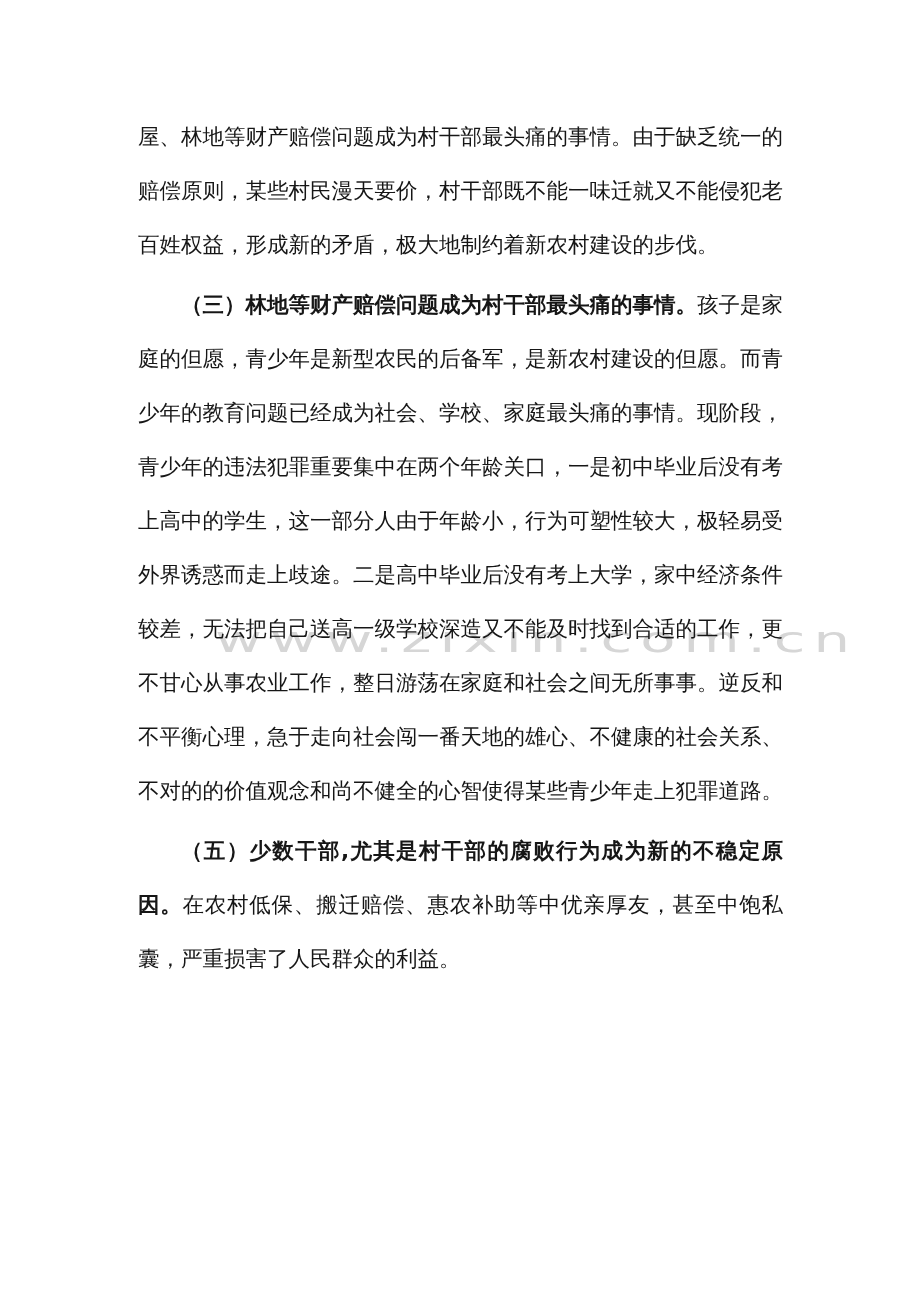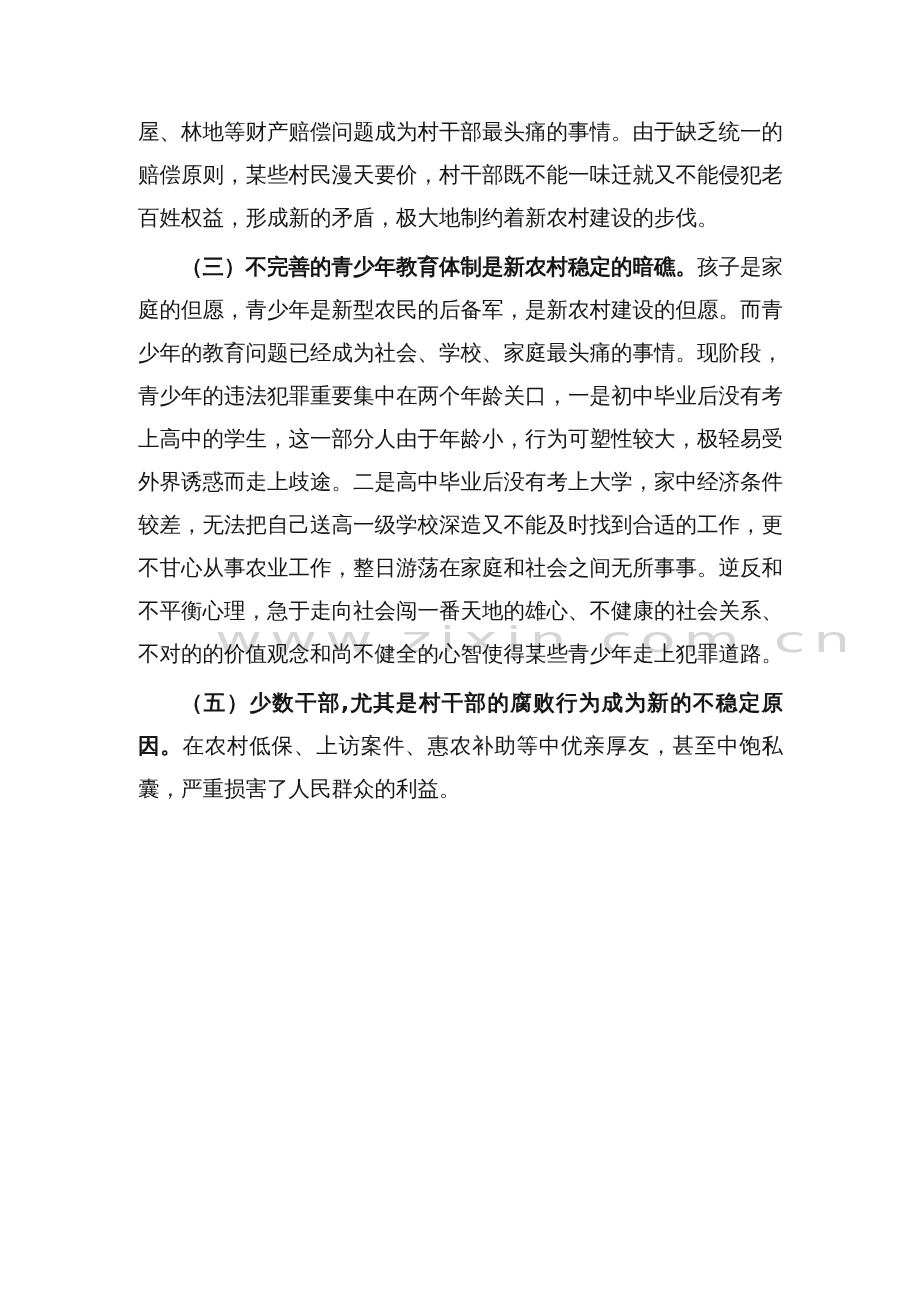--- a/index.html
+++ b/index.html
@@ -32,37 +32,37 @@
     position: absolute;
     left: 138px;
     top: 110px;
     width: 645px;
     z-index: 1;
     color: #161616;
   }
   .para {
     margin: 0;
     font-size: 21.5px;
-    line-height: 43px;
+    line-height: 54px;
     text-align: justify;
     text-justify: inter-ideograph;
   }
   .sect {
     margin-top: 6px;
     text-indent: 2em;
   }
   .head {
     font-weight: bold;
   }
 </style>
 </head>
 <body>
 
 <div class="watermark">www.zixin.com.cn</div>
 
 <div class="content">
   <p class="para">屋、林地等财产赔偿问题成为村干部最头痛的事情。由于缺乏统一的赔偿原则，某些村民漫天要价，村干部既不能一味迁就又不能侵犯老百姓权益，形成新的矛盾，极大地制约着新农村建设的步伐。</p>
 
-  <p class="para sect"><span class="head">（三）不完善的青少年教育体制是新农村稳定的暗礁。</span><span>孩子是家庭的但愿，青少年是新型农民的后备军，是新农村建设的但愿。而青少年的教育问题已经成为社会、学校、家庭最头痛的事情。现阶段，青少年的违法犯罪重要集中在两个年龄关口，一是初中毕业后没有考上高中的学生，这一部分人由于年龄小，行为可塑性较大，极轻易受外界诱惑而走上歧途。二是高中毕业后没有考上大学，家中经济条件较差，无法把自己送高一级学校深造又不能及时找到合适的工作，更不甘心从事农业工作，整日游荡在家庭和社会之间无所事事。逆反和不平衡心理，急于走向社会闯一番天地的雄心、不健康的社会关系、不对的的价值观念和尚不健全的心智使得某些青少年走上犯罪道路。</span></p>
+  <p class="para sect"><span class="head">（三）林地等财产赔偿问题成为村干部最头痛的事情。</span><span>孩子是家庭的但愿，青少年是新型农民的后备军，是新农村建设的但愿。而青少年的教育问题已经成为社会、学校、家庭最头痛的事情。现阶段，青少年的违法犯罪重要集中在两个年龄关口，一是初中毕业后没有考上高中的学生，这一部分人由于年龄小，行为可塑性较大，极轻易受外界诱惑而走上歧途。二是高中毕业后没有考上大学，家中经济条件较差，无法把自己送高一级学校深造又不能及时找到合适的工作，更不甘心从事农业工作，整日游荡在家庭和社会之间无所事事。逆反和不平衡心理，急于走向社会闯一番天地的雄心、不健康的社会关系、不对的的价值观念和尚不健全的心智使得某些青少年走上犯罪道路。</span></p>
 
 
-  <p class="para sect"><span class="head">（五）少数干部,尤其是村干部的腐败行为成为新的不稳定原因。</span><span>在农村低保、上访案件、惠农补助等中优亲厚友，甚至中饱私囊，严重损害了人民群众的利益。</span></p>
+  <p class="para sect"><span class="head">（五）少数干部,尤其是村干部的腐败行为成为新的不稳定原因。</span><span>在农村低保、搬迁赔偿、惠农补助等中优亲厚友，甚至中饱私囊，严重损害了人民群众的利益。</span></p>
 </div>
 
 </body></html>

